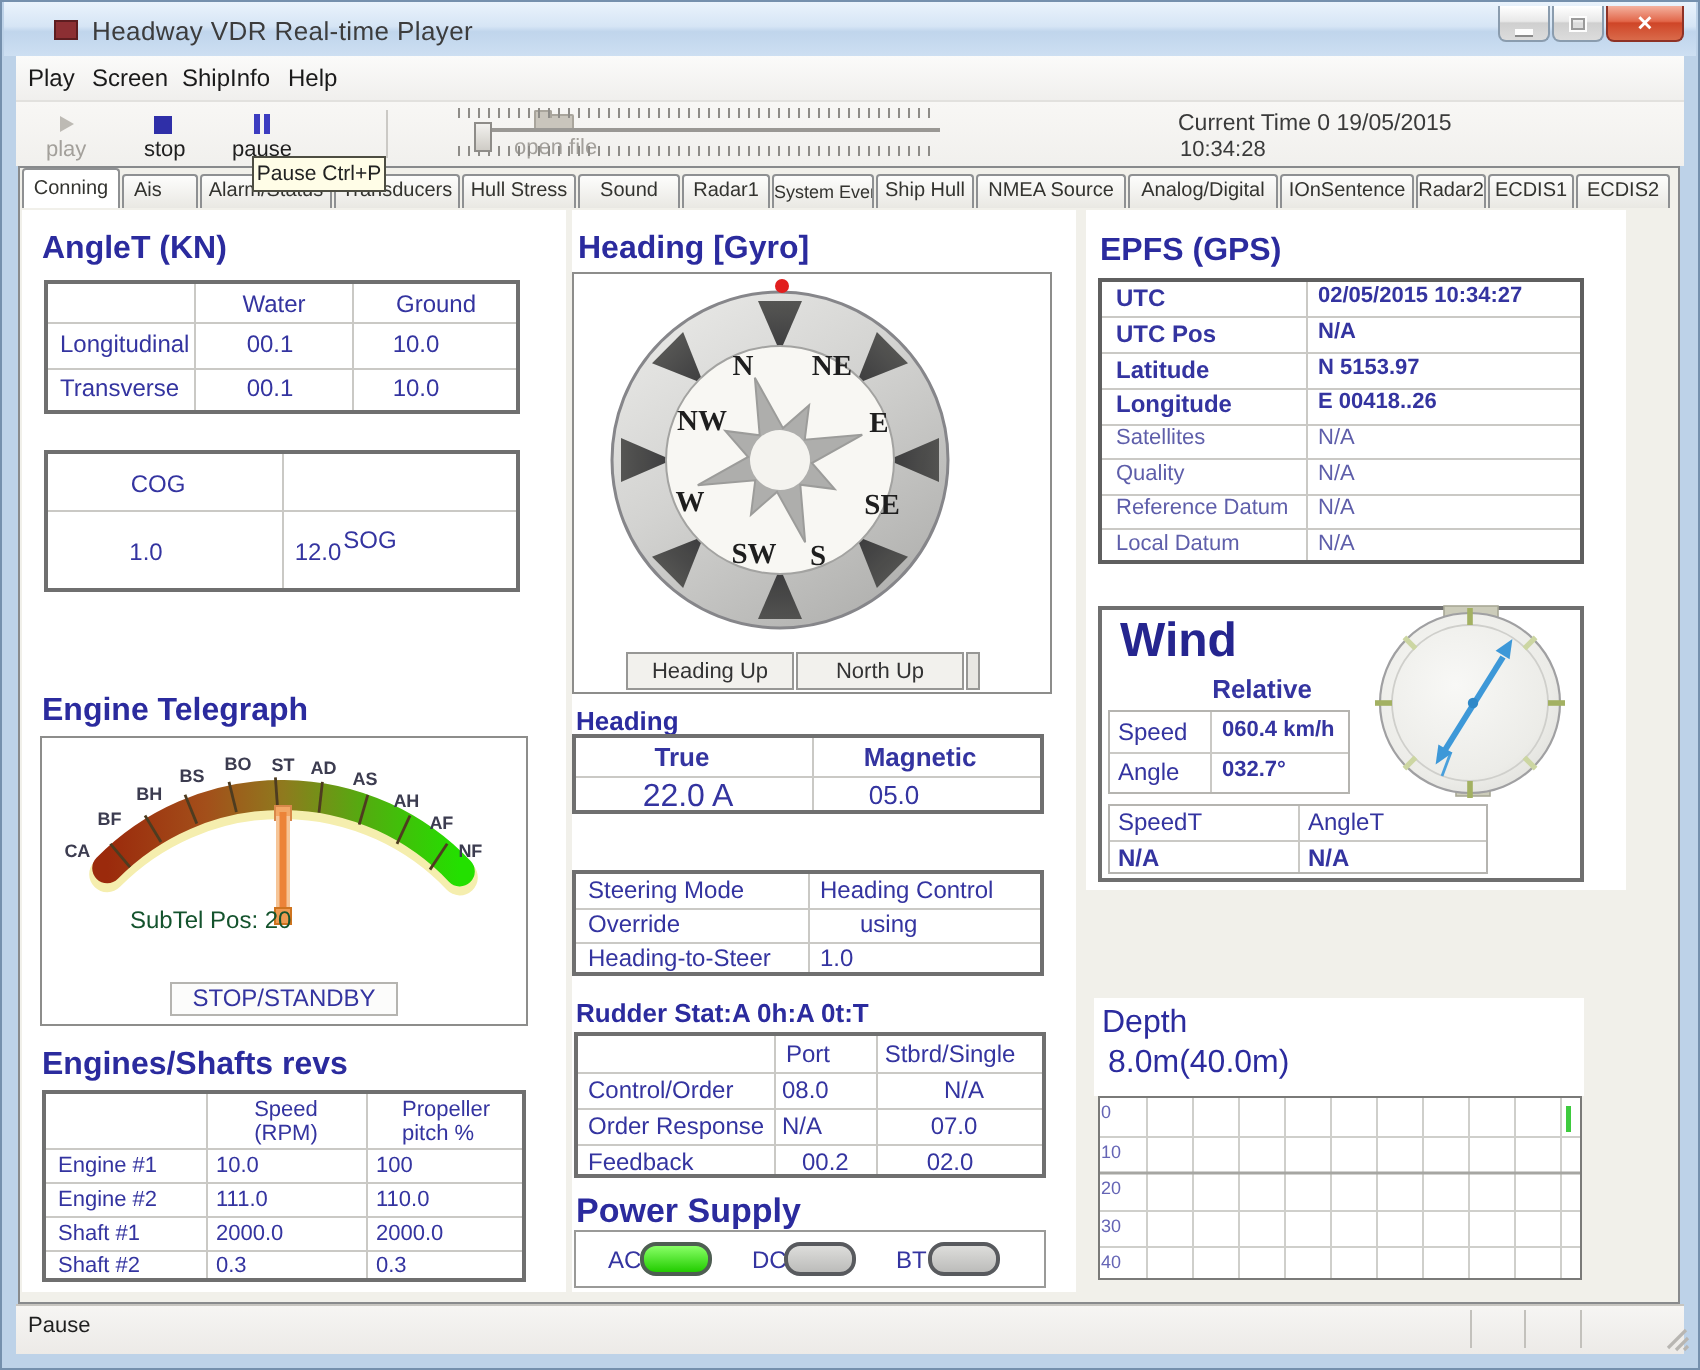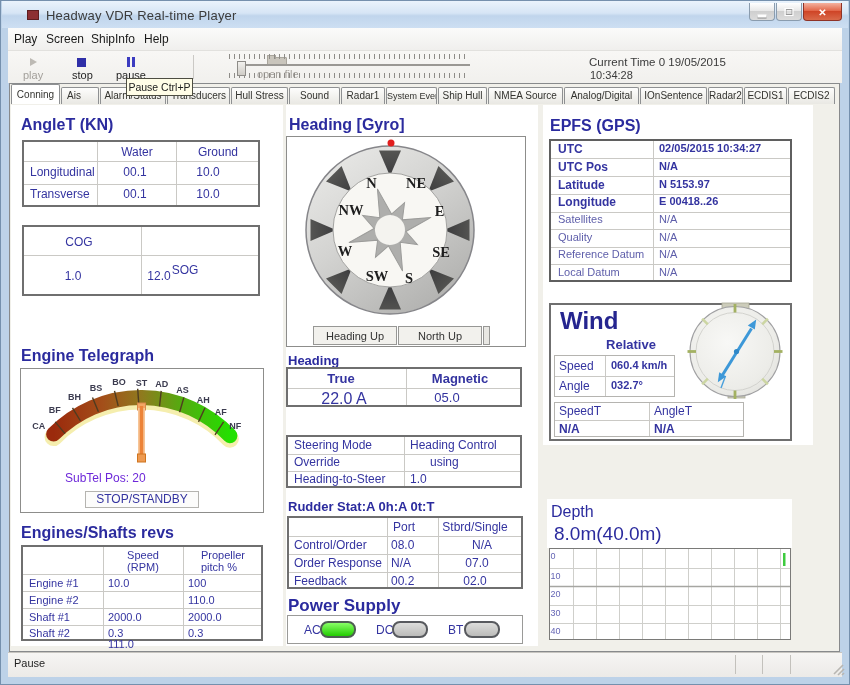--- a/index.html
+++ b/index.html
@@ -183,37 +183,37 @@
     <text x="162.5" y="24.5">AS</text>
     <text x="183.2" y="35.3">AH</text>
     <text x="200.7" y="46.7">AF</text>
     <text x="215.2" y="60.5">NF</text>
   </g>
   <rect x="117.5" y="35" width="8" height="7" fill="#f2a765" stroke="#d8884a"></rect>
   <line x1="121.5" y1="40" x2="121.5" y2="90" stroke="#f6c597" stroke-width="7"></line>
   <line x1="121.5" y1="38" x2="121.5" y2="90" stroke="#ec8338" stroke-width="3.5"></line>
   <rect x="117.5" y="86" width="8" height="8" fill="#ee9a51" stroke="#cf741f"></rect>
 </svg>
-<div class="abs" style="left:65px; top:471px; font-size:12px; color:#6d28d9; z-index:8;">SubTel Pos: 20</div>
+<div class="abs" style="left:65px; top:453px; font-size:12px; color:#14532d; z-index:8;">SubTel Pos: 20</div>
 <div class="abs" style="left:85px; top:491px; width:114px; height:17px; background:#fcfcfb; border:1px solid #b5b4b0; z-index:8; font-size:12px; color:#3434a0; text-align:center; line-height:15px;">STOP/STANDBY</div>
 <div class="sec" style="left:21px; top:524px;">Engines/Shafts revs</div>
 <div class="tbl" style="left:21px; top:545px; width:242px; height:96px;">
   <div class="hl" style="top:27px;"></div>
   <div class="hl" style="top:44px;"></div>
   <div class="hl" style="top:61px;"></div>
   <div class="hl" style="top:78px;"></div>
   <div class="vl" style="left:80px;"></div>
   <div class="vl" style="left:160px;"></div>
   <span class="ctr" style="left:120px; top:2px; font-size:11px;">Speed<br>(RPM)</span>
   <span class="ctr" style="left:200px; top:2px; font-size:11px;">Propeller<br>pitch %</span>
   <span style="left:6px; top:30px; font-size:11px;">Engine #1</span>
     <span style="left:85px; top:30px; font-size:11px;">10.0</span>
     <span style="left:165px; top:30px; font-size:11px;">100</span>
   <span style="left:6px; top:47px; font-size:11px;">Engine #2</span>
-    <span style="left:85px; top:47px; font-size:11px;margin-top:44px;">111.0</span>
+    <span style="left:85px; top:47px; font-size:11px;">111.0</span>
     <span style="left:165px; top:47px; font-size:11px;">110.0</span>
   <span style="left:6px; top:64px; font-size:11px;">Shaft #1</span>
     <span style="left:85px; top:64px; font-size:11px;">2000.0</span>
     <span style="left:165px; top:64px; font-size:11px;">2000.0</span>
   <span style="left:6px; top:80px; font-size:11px;">Shaft #2</span>
     <span style="left:85px; top:80px; font-size:11px;">0.3</span>
     <span style="left:165px; top:80px; font-size:11px;">0.3</span>
 </div>
 
 <div class="sec" style="left:289px; top:116px;">Heading [Gyro]</div>
@@ -291,21 +291,21 @@
   <div class="vl" style="left:149px;"></div>
   <span class="ctr" style="left:115px; top:2px;">Port</span>
   <span class="ctr" style="left:186px; top:2px;">Stbrd/Single</span>
   <span style="left:5px; top:20px;">Control/Order</span>
     <span style="left:102px; top:20px;">08.0</span>
     <span class="ctr" style="left:193px; top:20px;">N/A</span>
   <span style="left:5px; top:38px;">Order Response</span>
     <span style="left:102px; top:38px;">N/A</span>
     <span class="ctr" style="left:188px; top:38px;">07.0</span>
   <span style="left:5px; top:56px;">Feedback</span>
-    <span style="left:102px; top:56px;">00.2</span>
+    <span style="left:112px; top:56px;">00.2</span>
     <span class="ctr" style="left:186px; top:56px;">02.0</span>
 </div>
 <div class="sec" style="left:288px; top:596px; font-size:17px;">Power Supply</div>
 <div class="box" style="left:287px; top:615px; width:236px; height:29px; border-color:#9a9a98;">
   <span style="left:16px; top:7px;">AC</span>
   <span style="left:88px; top:7px;">DC</span>
   <span style="left:160px; top:7px;">BT</span>
 </div>
 <div class="abs" style="left:320px; top:621px; width:36px; height:17px; border-radius:8px; background:linear-gradient(#88ff66,#22cc00); border:2px solid #4e5e52; z-index:8;"></div>
 <div class="abs" style="left:392px; top:621px; width:36px; height:17px; border-radius:8px; background:linear-gradient(#dddddb,#bcbcba); border:2px solid #585a5e; z-index:8;"></div>
@@ -382,21 +382,21 @@
     <line x1="17.2" y1="84.3" x2="22.8" y2="78.7"></line>
     <line x1="82.8" y1="84.3" x2="77.2" y2="78.7"></line>
   </g>
   <line x1="36" y1="88" x2="40.5" y2="76" stroke="#49a0dc" stroke-width="1.4"></line>
   <line x1="37.5" y1="75" x2="66.5" y2="28.5" stroke="#3d98d8" stroke-width="3"></line>
   <polygon points="71.2,19.5 69.8,29.6 62.8,25.4" fill="#3d98d8"></polygon>
   <polygon points="32.8,82.3 41.2,76.4 34.2,72.2" fill="#3d98d8"></polygon>
   <circle cx="51.5" cy="51.5" r="2.6" fill="#2f88c8"></circle>
 </svg>
 <div class="sec" style="left:551px; top:503px; font-weight:normal;">Depth</div>
-<div class="sec" style="left:554px; top:523px; font-size:19px; font-weight:normal;">8.0m(40.0m)</div>
+<div class="sec" style="left:554px; top:523px; font-size:16px; font-weight:normal;">8.0m(40.0m)</div>
 <svg id="depthsvg" style="left:549px; top:548px; z-index:7;" width="242" height="92" viewBox="0 0 242 92">
   <rect x="0.5" y="0.5" width="241" height="91" fill="#ffffff" stroke="#7a7a78"></rect>
   <g stroke="#cfcfcb" stroke-width="1">
     <line x1="1" y1="20.5" x2="241" y2="20.5"></line>
     <line x1="1" y1="57.5" x2="241" y2="57.5"></line>
     <line x1="1" y1="75.5" x2="241" y2="75.5"></line>
     <line x1="24.5" y1="1" x2="24.5" y2="91"></line>
     <line x1="47.5" y1="1" x2="47.5" y2="91"></line>
     <line x1="70.5" y1="1" x2="70.5" y2="91"></line>
     <line x1="93.5" y1="1" x2="93.5" y2="91"></line>

